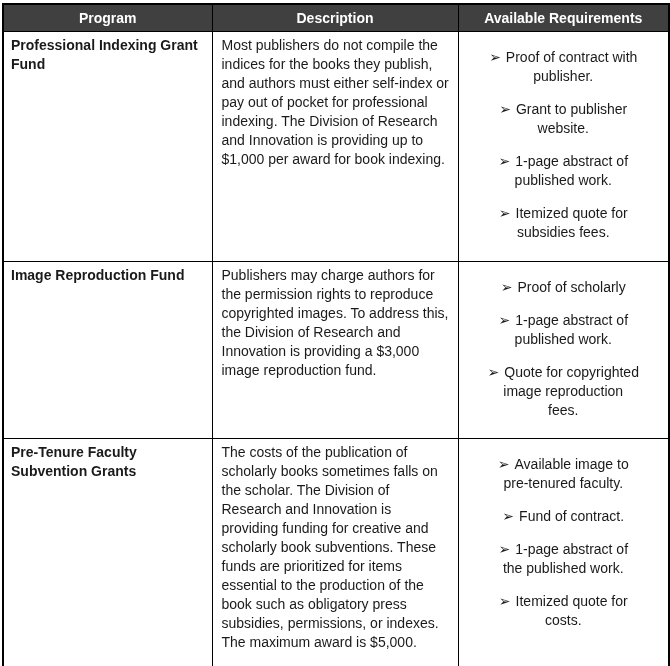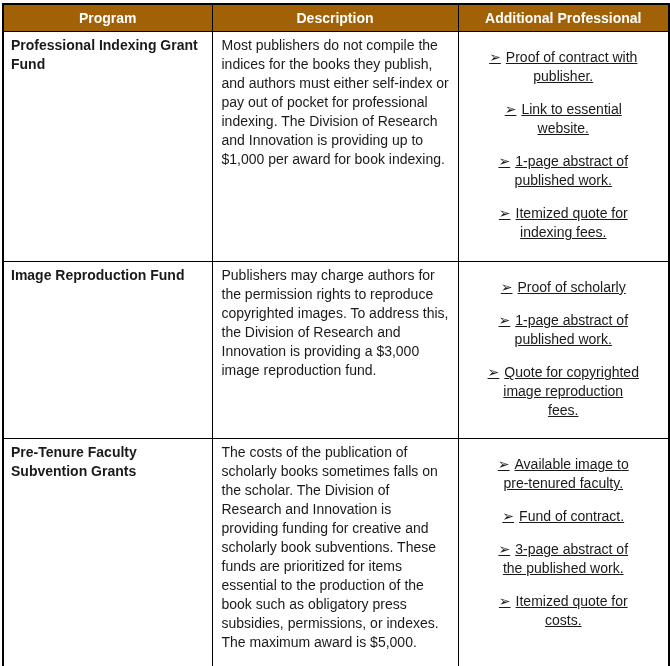--- a/index.html
+++ b/index.html
@@ -25,21 +25,21 @@
   col.c2 { width: 246px; }
   col.c3 { width: 211px; }
   th, td {
     border: 1px solid #000000;
     vertical-align: top;
     font-size: 14px;
     line-height: 19px;
     overflow: hidden;
   }
   th {
-    background: #a16207;
+    background: #404040;
     color: #ffffff;
     font-weight: bold;
     text-align: center;
     vertical-align: middle;
     height: 22px;
     padding: 2px 3px;
   }
   tr.r1 { height: 230px; }
   tr.r2 { height: 162px; padding-left: 20px; }
   tr.r3 { height: 240px; }
@@ -57,53 +57,52 @@
   }
   ul.req-list {
     list-style: none;
     margin: 0;
     padding: 0;
   }
   ul.req-list li {
     width: 152px;
     margin: 0 auto 14px auto;
     text-align: center;
-    text-decoration: underline;
   }
   .bullet {
     margin-right: 5px;
   }
 </style>
 </head>
 <body>
 
 <div class="page">
   <table class="grants">
     <colgroup>
         <col class="c1">
         <col class="c2">
         <col class="c3">
       </colgroup>
     <thead>
       <tr>
         <th>Program</th>
         <th>Description</th>
-        <th>Additional Professional</th>
+        <th>Available Requirements</th>
       </tr>
     </thead>
     <tbody>
       <tr class="r1">
         <td class="program">Professional Indexing Grant Fund</td>
         <td class="desc">Most publishers do not compile the indices for the books they publish, and authors must either self-index or pay out of pocket for professional indexing. The Division of Research and Innovation is providing up to $1,000 per award for book indexing.</td>
         <td class="reqs">
           <ul class="req-list">
             <li><span class="bullet">➢</span><span>Proof of contract with publisher.</span></li>
-            <li><span class="bullet">➢</span><span>Link to essential website.</span></li>
+            <li><span class="bullet">➢</span><span>Grant to publisher website.</span></li>
             <li><span class="bullet">➢</span><span>1-page abstract of published work.</span></li>
-            <li><span class="bullet">➢</span><span>Itemized quote for indexing fees.</span></li>
+            <li><span class="bullet">➢</span><span>Itemized quote for subsidies fees.</span></li>
           </ul>
         </td>
       </tr>
       <tr class="r2">
         <td class="program">Image Reproduction Fund</td>
         <td class="desc">Publishers may charge authors for the permission rights to reproduce copyrighted images. To address this, the Division of Research and Innovation is providing a $3,000 image reproduction fund.</td>
         <td class="reqs">
           <ul class="req-list">
             <li><span class="bullet">➢</span><span>Proof of scholarly</span></li>
             <li><span class="bullet">➢</span><span>1-page abstract of published work.</span></li>
@@ -111,21 +110,21 @@
           </ul>
         </td>
       </tr>
       <tr class="r3">
         <td class="program">Pre-Tenure Faculty Subvention Grants</td>
         <td class="desc">The costs of the publication of scholarly books sometimes falls on the scholar. The Division of Research and Innovation is providing funding for creative and scholarly book subventions. These funds are prioritized for items essential to the production of the book such as obligatory press subsidies, permissions, or indexes. The maximum award is $5,000.</td>
         <td class="reqs">
           <ul class="req-list">
             <li><span class="bullet">➢</span><span>Available image to pre-tenured faculty.</span></li>
             <li><span class="bullet">➢</span><span>Fund of contract.</span></li>
-            <li><span class="bullet">➢</span><span>3-page abstract of the published work.</span></li>
+            <li><span class="bullet">➢</span><span>1-page abstract of the published work.</span></li>
             <li><span class="bullet">➢</span><span>Itemized quote for costs.</span></li>
           </ul>
         </td>
       </tr>
 
     </tbody>
   </table>
 </div>
 
 </body></html>

